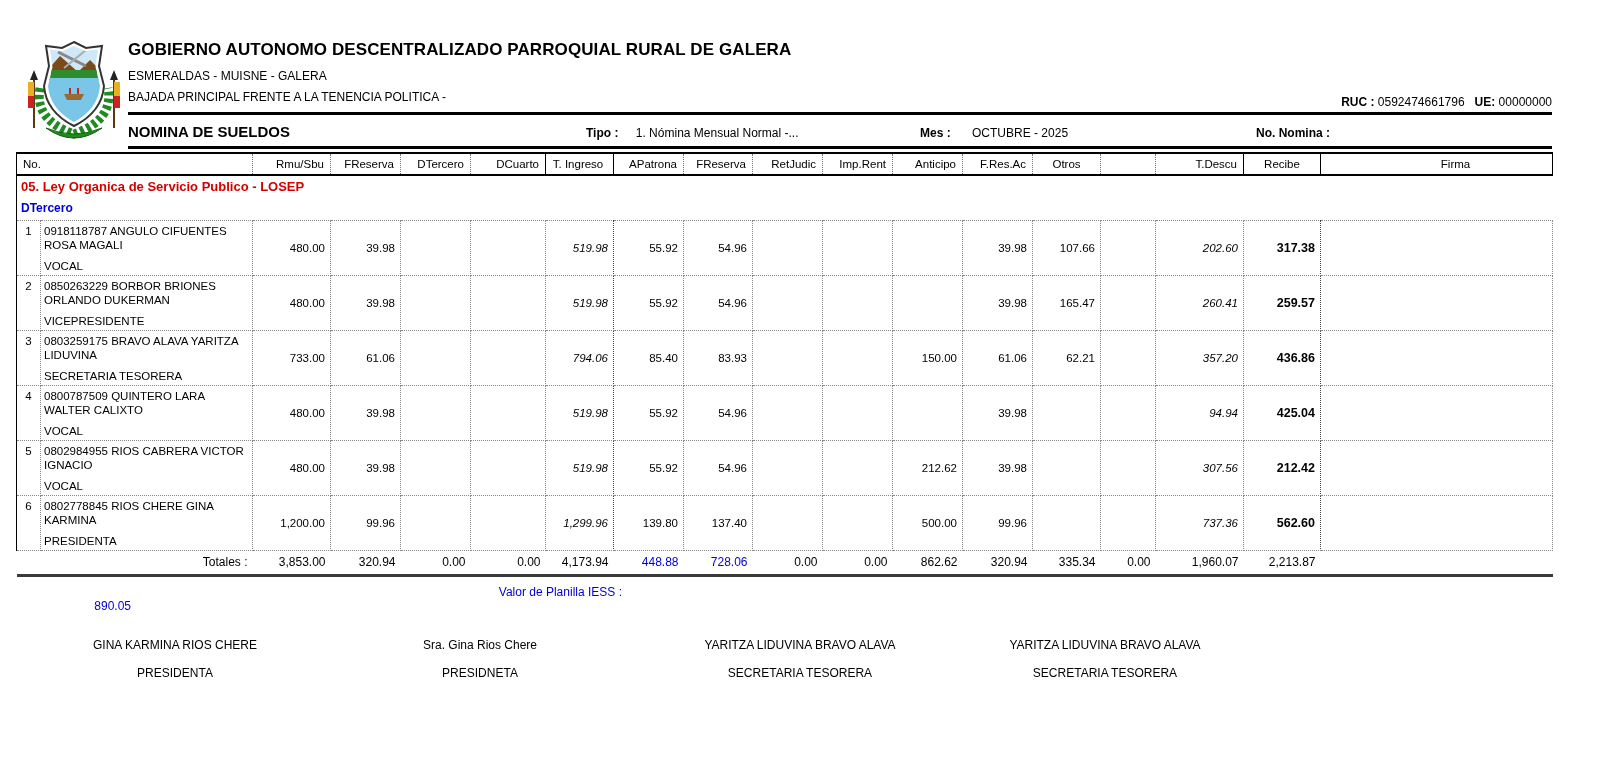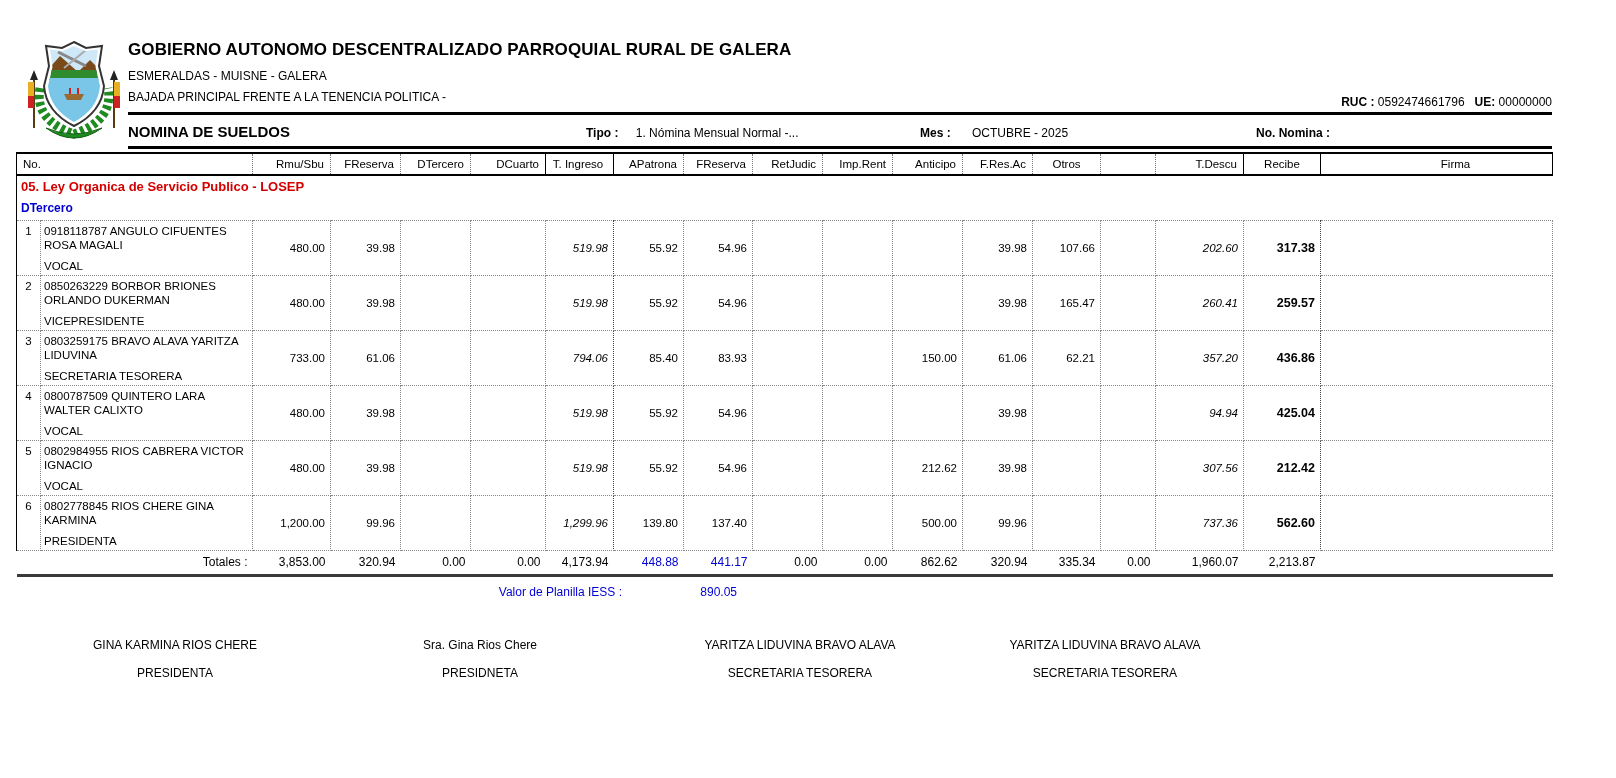--- a/index.html
+++ b/index.html
@@ -68,21 +68,21 @@
   .num.v4 { border-left:1px dotted #444; border-right:1px dotted #444; }
   .num.v14 { font-weight:bold; font-size:12.5px; border-left:1px dotted #444; border-right:1px dotted #444; }
   .totals-row td {
     height:25px; border:none; border-bottom:3px solid #3a3a3a;
     text-align:right; padding-right:5px; vertical-align:middle; white-space:nowrap; font-size:12px;
   }
   .totals-label { font-size:12px; }
   .totals-row td.blue { color:#0000d4; }
 
   
-  .planilla { position:absolute; left:16px; top:585px; width:900px; display:flex; color:#0000d4; font-size:12px; }
+  .planilla { position:absolute; left:16px; top:585px; width:900px; display:flex; color:#0000d4; font-size:12px;flex-direction:column; }
   .planilla .p-lbl { width:606px; text-align:right; }
   .planilla .p-val { width:115px; text-align:right; }
 
   .signatures { position:absolute; left:0; top:638px; width:1339px; display:flex; }
   .sig { width:280px; text-align:center; font-size:12px; }
   .sig .sig-name { margin-bottom:14px; }
   .sig1 { margin-left:35px; }
   .sig2 { margin-left:25px; }
   .sig3 { margin-left:40px; }
   .sig4 { margin-left:25px; }
@@ -359,21 +359,21 @@
     </tbody>
   <tbody id="totals-body">
       <tr class="totals-row">
         <td colspan="2" class="totals-label">Totales :</td>
         <td>3,853.00</td>
         <td>320.94</td>
         <td>0.00</td>
         <td>0.00</td>
         <td>4,173.94</td>
         <td class="blue">448.88</td>
-        <td class="blue">441.17</td>
+        <td class="blue">728.06</td>
         <td>0.00</td>
         <td>0.00</td>
         <td>862.62</td>
         <td>320.94</td>
         <td>335.34</td>
         <td>0.00</td>
         <td>1,960.07</td>
         <td>2,213.87</td>
         <td></td>
       </tr>

